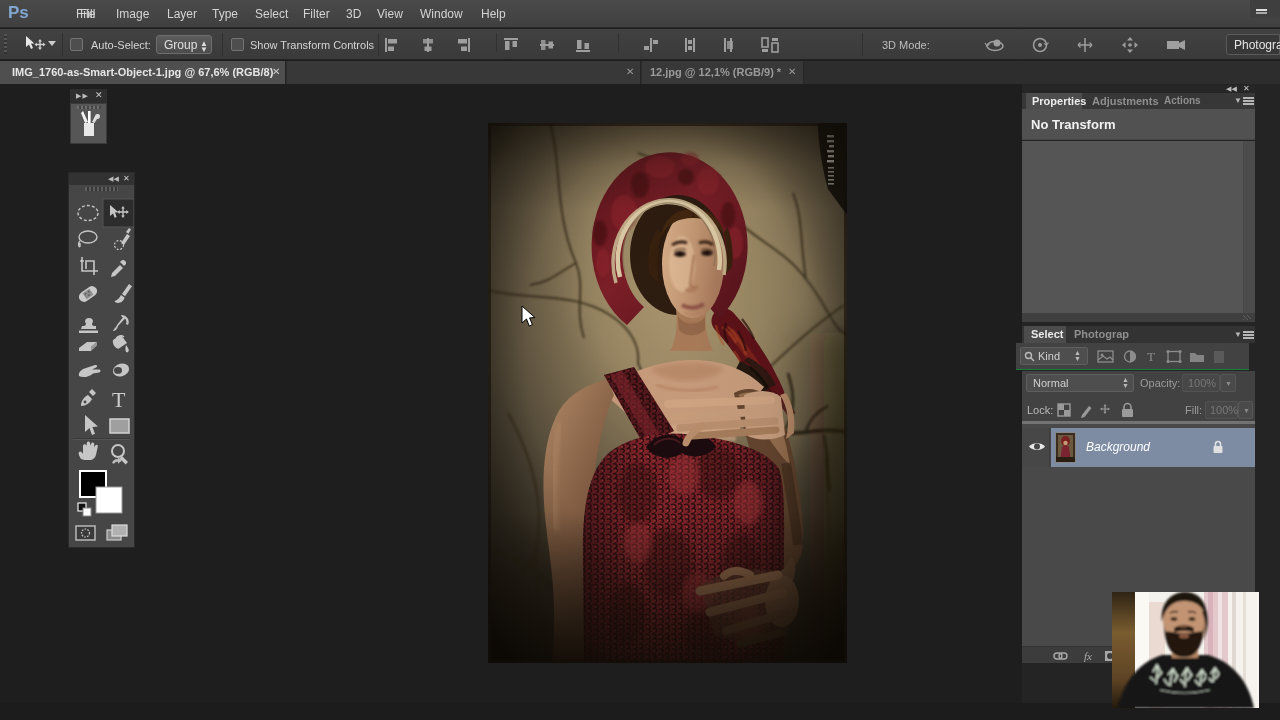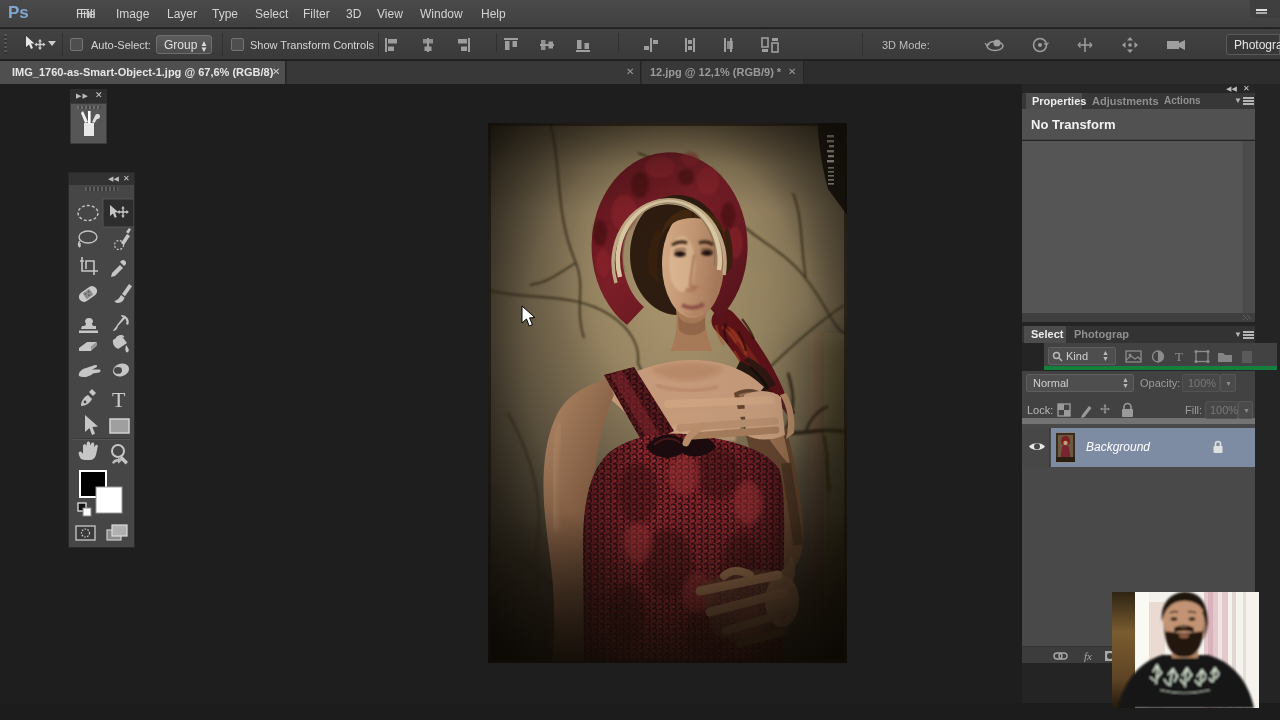--- a/index.html
+++ b/index.html
@@ -538,21 +538,21 @@
     <div class="abs" style="left:1022px;top:326px;width:233px;height:17px;background:#333333;">
       <div class="abs" style="left:2px;top:0;width:42px;height:17px;background:#4c4c4c;">
         <span class="abs" style="left:7px;top:2px;font-size:11px;font-weight:bold;color:#ececec;">Select</span>
       </div>
       <span class="abs" style="left:52px;top:2px;font-size:11px;font-weight:bold;color:#8f8f8f;">Photograp</span>
       <span class="abs" style="left:212px;top:4px;color:#b5b5b5;font-size:8px;">▼</span>
       <div class="abs" style="left:221px;top:5px;width:11px;height:2px;background:#b5b5b5;"></div>
       <div class="abs" style="left:221px;top:8px;width:11px;height:2px;background:#b5b5b5;"></div>
       <div class="abs" style="left:221px;top:11px;width:11px;height:2px;background:#b5b5b5;"></div>
     </div>
-    <div class="abs" style="left:1044px;top:343px;width:233px;height:27px;background:#424242;border-bottom:4px solid #15803d;">
+    <div class="abs" style="left:1016px;top:343px;width:233px;height:27px;background:#424242;border-bottom:1px solid #15803d;">
       <div class="abs" style="left:4px;top:4px;width:68px;height:18px;background:#4e4e4e;border:1px solid #5f5f5f;border-radius:2px;">
         <svg class="abs" style="left:3px;top:3px;" width="11" height="11" viewBox="0 0 11 11">
             <circle cx="4.5" cy="4.5" r="3" fill="none" stroke="#bbb" stroke-width="1.4"></circle>
             <path d="M7,7 l3,3" stroke="#bbb" stroke-width="1.4"></path>
           </svg>
         <span class="abs" style="left:17px;top:2px;font-size:11px;color:#cfcfcf;">Kind</span>
         <span class="abs" style="left:53px;top:1px;color:#bbb;font-size:7px;">▲</span>
         <span class="abs" style="left:53px;top:7px;color:#bbb;font-size:7px;">▼</span>
       </div>
       <svg class="abs" style="left:80px;top:5px;" width="150" height="17" viewBox="0 0 150 17">
@@ -580,21 +580,21 @@
         <span class="abs" style="left:95px;top:7px;color:#bbb;font-size:7px;">▼</span>
       </div>
       <span class="abs" style="left:118px;top:6px;font-size:11px;color:#9b9b9b;">Opacity:</span>
       <div class="abs" style="left:160px;top:3px;width:38px;height:18px;background:#474747;border:1px solid #525252;border-radius:2px;">
         <span class="abs" style="left:5px;top:2px;font-size:11px;color:#787878;">100%</span>
       </div>
       <div class="abs" style="left:198px;top:3px;width:16px;height:18px;background:#4a4a4a;border:1px solid #565656;border-radius:2px;">
         <span class="abs" style="left:4px;top:5px;color:#8a8a8a;font-size:7px;">▼</span>
       </div>
     </div>
-    <div class="abs" style="left:1022px;top:397px;width:233px;height:27px;background:#424242;border-bottom:6px solid #737373;">
+    <div class="abs" style="left:1022px;top:397px;width:233px;height:27px;background:#424242;border-bottom:3px solid #737373;">
       <span class="abs" style="left:5px;top:7px;font-size:11px;color:#b8b8b8;">Lock:</span>
       <svg class="abs" style="left:34px;top:5px;" width="120" height="17" viewBox="0 0 120 17">
         <g fill="#9a9a9a">
           <rect x="2" y="2" width="12" height="12" fill="none" stroke="#9a9a9a" stroke-width="1.4"></rect>
           <rect x="2" y="2" width="6" height="6"></rect>
             <rect x="8" y="8" width="6" height="6"></rect>
           <path d="M26,13 l7,-9 2.5,2 -7,9 -3.5,1 z"></path>
           <path d="M49,2 l1.6,2.2 h-1 v2.2 h2.2 v-1 l2.2,1.6 -2.2,1.6 v-1 h-2.2 v2.2 h1 l-1.6,2.2 -1.6,-2.2 h1 v-2.2 h-2.2 v1 l-2.2,-1.6 2.2,-1.6 v1 h2.2 v-2.2 h-1 z"></path>
           <rect x="66" y="7" width="11" height="8" rx="1"></rect>
           <path d="M68,7 v-2 a3.5,3.5 0 0 1 7,0 v2" fill="none" stroke="#9a9a9a" stroke-width="1.6"></path>

